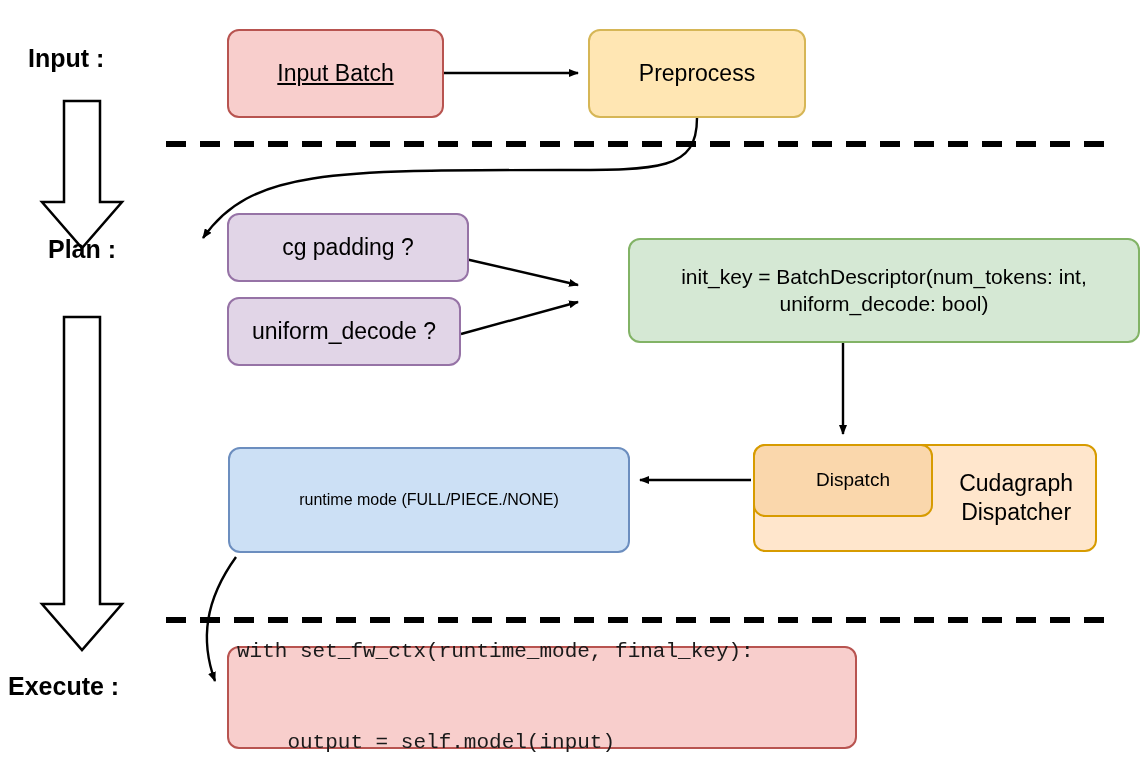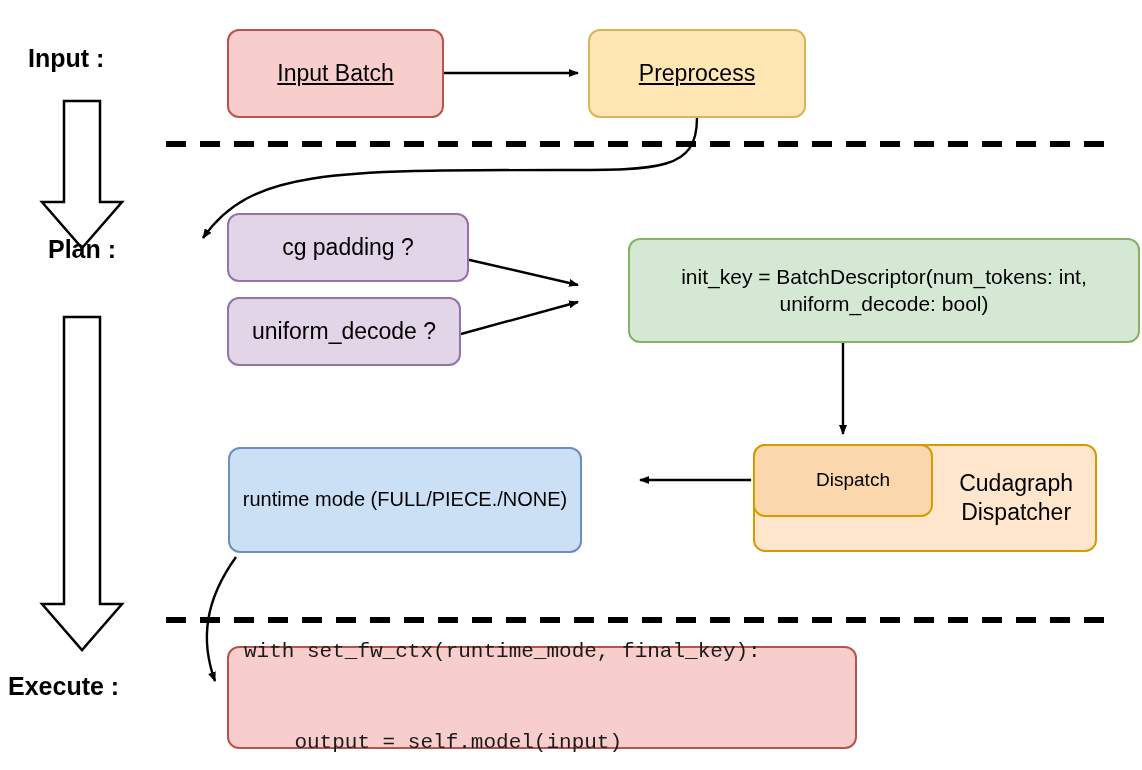--- a/index.html
+++ b/index.html
@@ -46,21 +46,20 @@
     color: #000000;
     line-height: 1.28;
   }
   .node-pink {
     background: #f8cecc;
     border-color: #b85450;
   }
   .node-yellow {
     background: #ffe6b3;
     border-color: #d6b656;
-    text-decoration: underline;
   }
   .node-purple {
     background: #e1d5e7;
     border-color: #9673a6;
   }
   .node-green {
     background: #d5e8d4;
     border-color: #82b366;
     margin-left: 40px;
   }
@@ -77,33 +76,33 @@
     background: #cce0f5;
     border-color: #6c8ebf;
   }
   .code-node {
     font-family: "Liberation Mono", monospace;
     font-size: 21px;
     letter-spacing: 0px;
     justify-content: flex-start;
     text-align: left;
     white-space: pre;
-    padding-left: 15px;
+    padding-left: 8px;
     line-height: 1.45;
     color: #1a1a1a;
   }
   #box-input-batch  { left:227px; top:29px;  width:217px; height:89px;  font-size:23px;text-decoration:underline; }
   #box-preprocess   { left:588px; top:29px;  width:218px; height:89px;  font-size:23px; }
   #box-cg-padding   { left:227px; top:213px; width:242px; height:69px;  font-size:23px; }
   #box-uniform-dec  { left:227px; top:297px; width:234px; height:69px;  font-size:23px; }
   #box-init-key     { left:588px; top:238px; width:512px; height:105px; font-size:21px; padding:0 10px; }
   #box-cudagraph    { left:753px; top:444px; width:344px; height:108px; font-size:23px;
                       justify-content:flex-end; align-items:center; padding-right:22px; }
   #box-dispatch     { left:753px; top:444px; width:180px; height:73px;  font-size:19px; }
-  #box-runtime      { left:228px; top:447px; width:354px; height:106px; font-size:20px; }
+  #box-runtime      { left:228px; top:447px; width:402px; height:106px; font-size:16px; }
   #box-code         { left:227px; top:646px; width:630px; height:103px; }
 </style>
 </head>
 <body>
 
 <div id="canvas">
 
   <svg id="svg-layer" viewBox="0 0 1142 770">
     <defs>
       <marker id="arrowhead" markerWidth="10" markerHeight="8" refX="9" refY="4" orient="auto" markerUnits="userSpaceOnUse">

